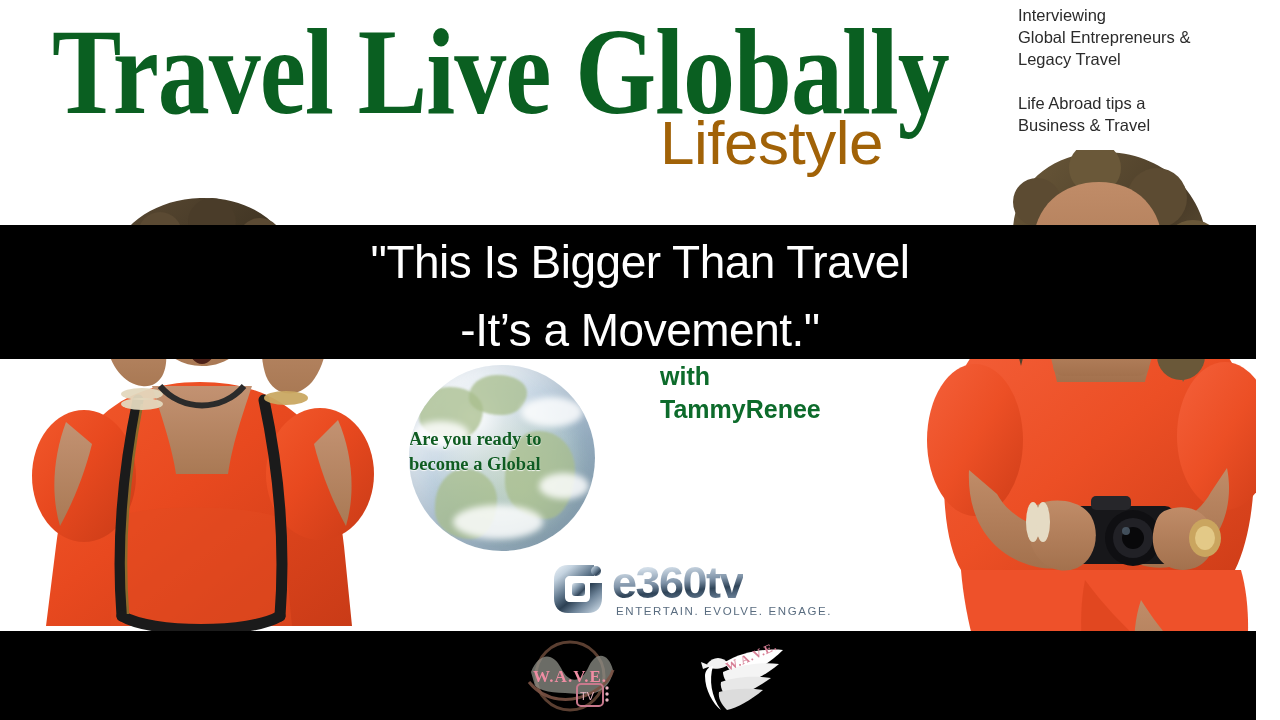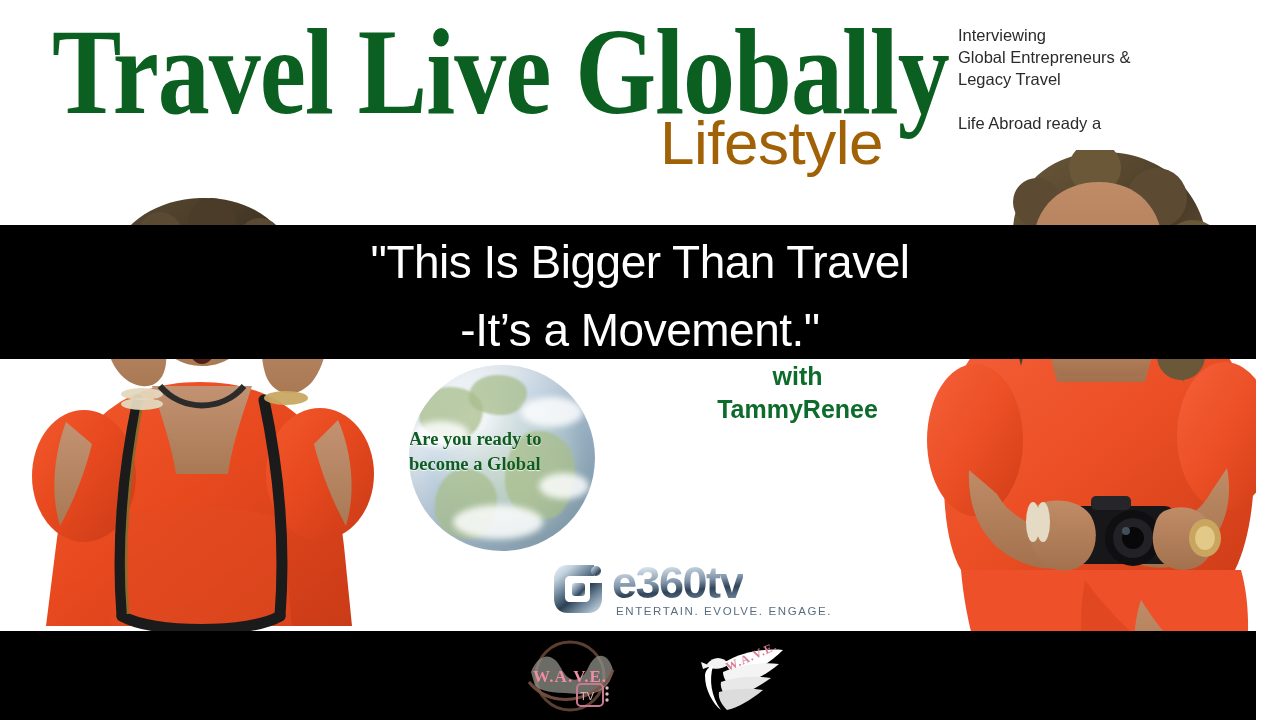--- a/index.html
+++ b/index.html
@@ -43,28 +43,27 @@
     font-size: 62px;
     line-height: 1.0;
     color: #a16207;
     letter-spacing: -0.5px;
     white-space: nowrap;
   }
 
   
   #tagline-block {
     position: absolute;
-    left: 958px;
+    left: 1018px;
     top: 4px;
     width: 262px;
     font-size: 16.5px;
     line-height: 22px;
     color: #2b2b2b;
     font-family: "Liberation Sans", sans-serif;
-    margin-top: 20px;
   }
   #tagline-block .tl-line { white-space: nowrap; }
   #tagline-block .tl-gap { height: 22px; }
 
   
   #quote-band {
     position: absolute;
     left: 0;
     top: 225px;
     width: 1280px;
@@ -85,21 +84,21 @@
     pointer-events: none;
   }
   #quote-text .q-line { display: block; }
 
   
   #host-block {
     position: absolute;
     left: 660px;
     top: 360px;
     width: 275px;
-    text-align: center;
+    text-align: left;
     color: #0d6b2b;
     font-weight: bold;
     font-size: 25px;
     line-height: 33px;
     font-family: "Liberation Sans", sans-serif;
   }
 
   
   #globe {
     position: absolute;
@@ -358,21 +357,22 @@
   </svg>
 
   <div id="brand-title">Travel Live Globally</div>
   <div id="brand-subtitle">Lifestyle</div>
 
   <div id="tagline-block">
     <div class="tl-line">Interviewing</div>
     <div class="tl-line">Global Entrepreneurs &amp;</div>
     <div class="tl-line">Legacy Travel</div>
     <div class="tl-gap"></div>
-    <div class="tl-line">Life Abroad ready a</div>
+    <div class="tl-line">Life Abroad tips a</div>
+    <div class="tl-line">Business &amp; Travel</div>
   </div>
 
   <div id="quote-band"></div>
   <div id="quote-text">
     <span class="q-line">"This Is Bigger Than Travel</span>
     <span class="q-line">-It’s a Movement."</span>
   </div>
 
   <div id="host-block">
     <div>with</div>

